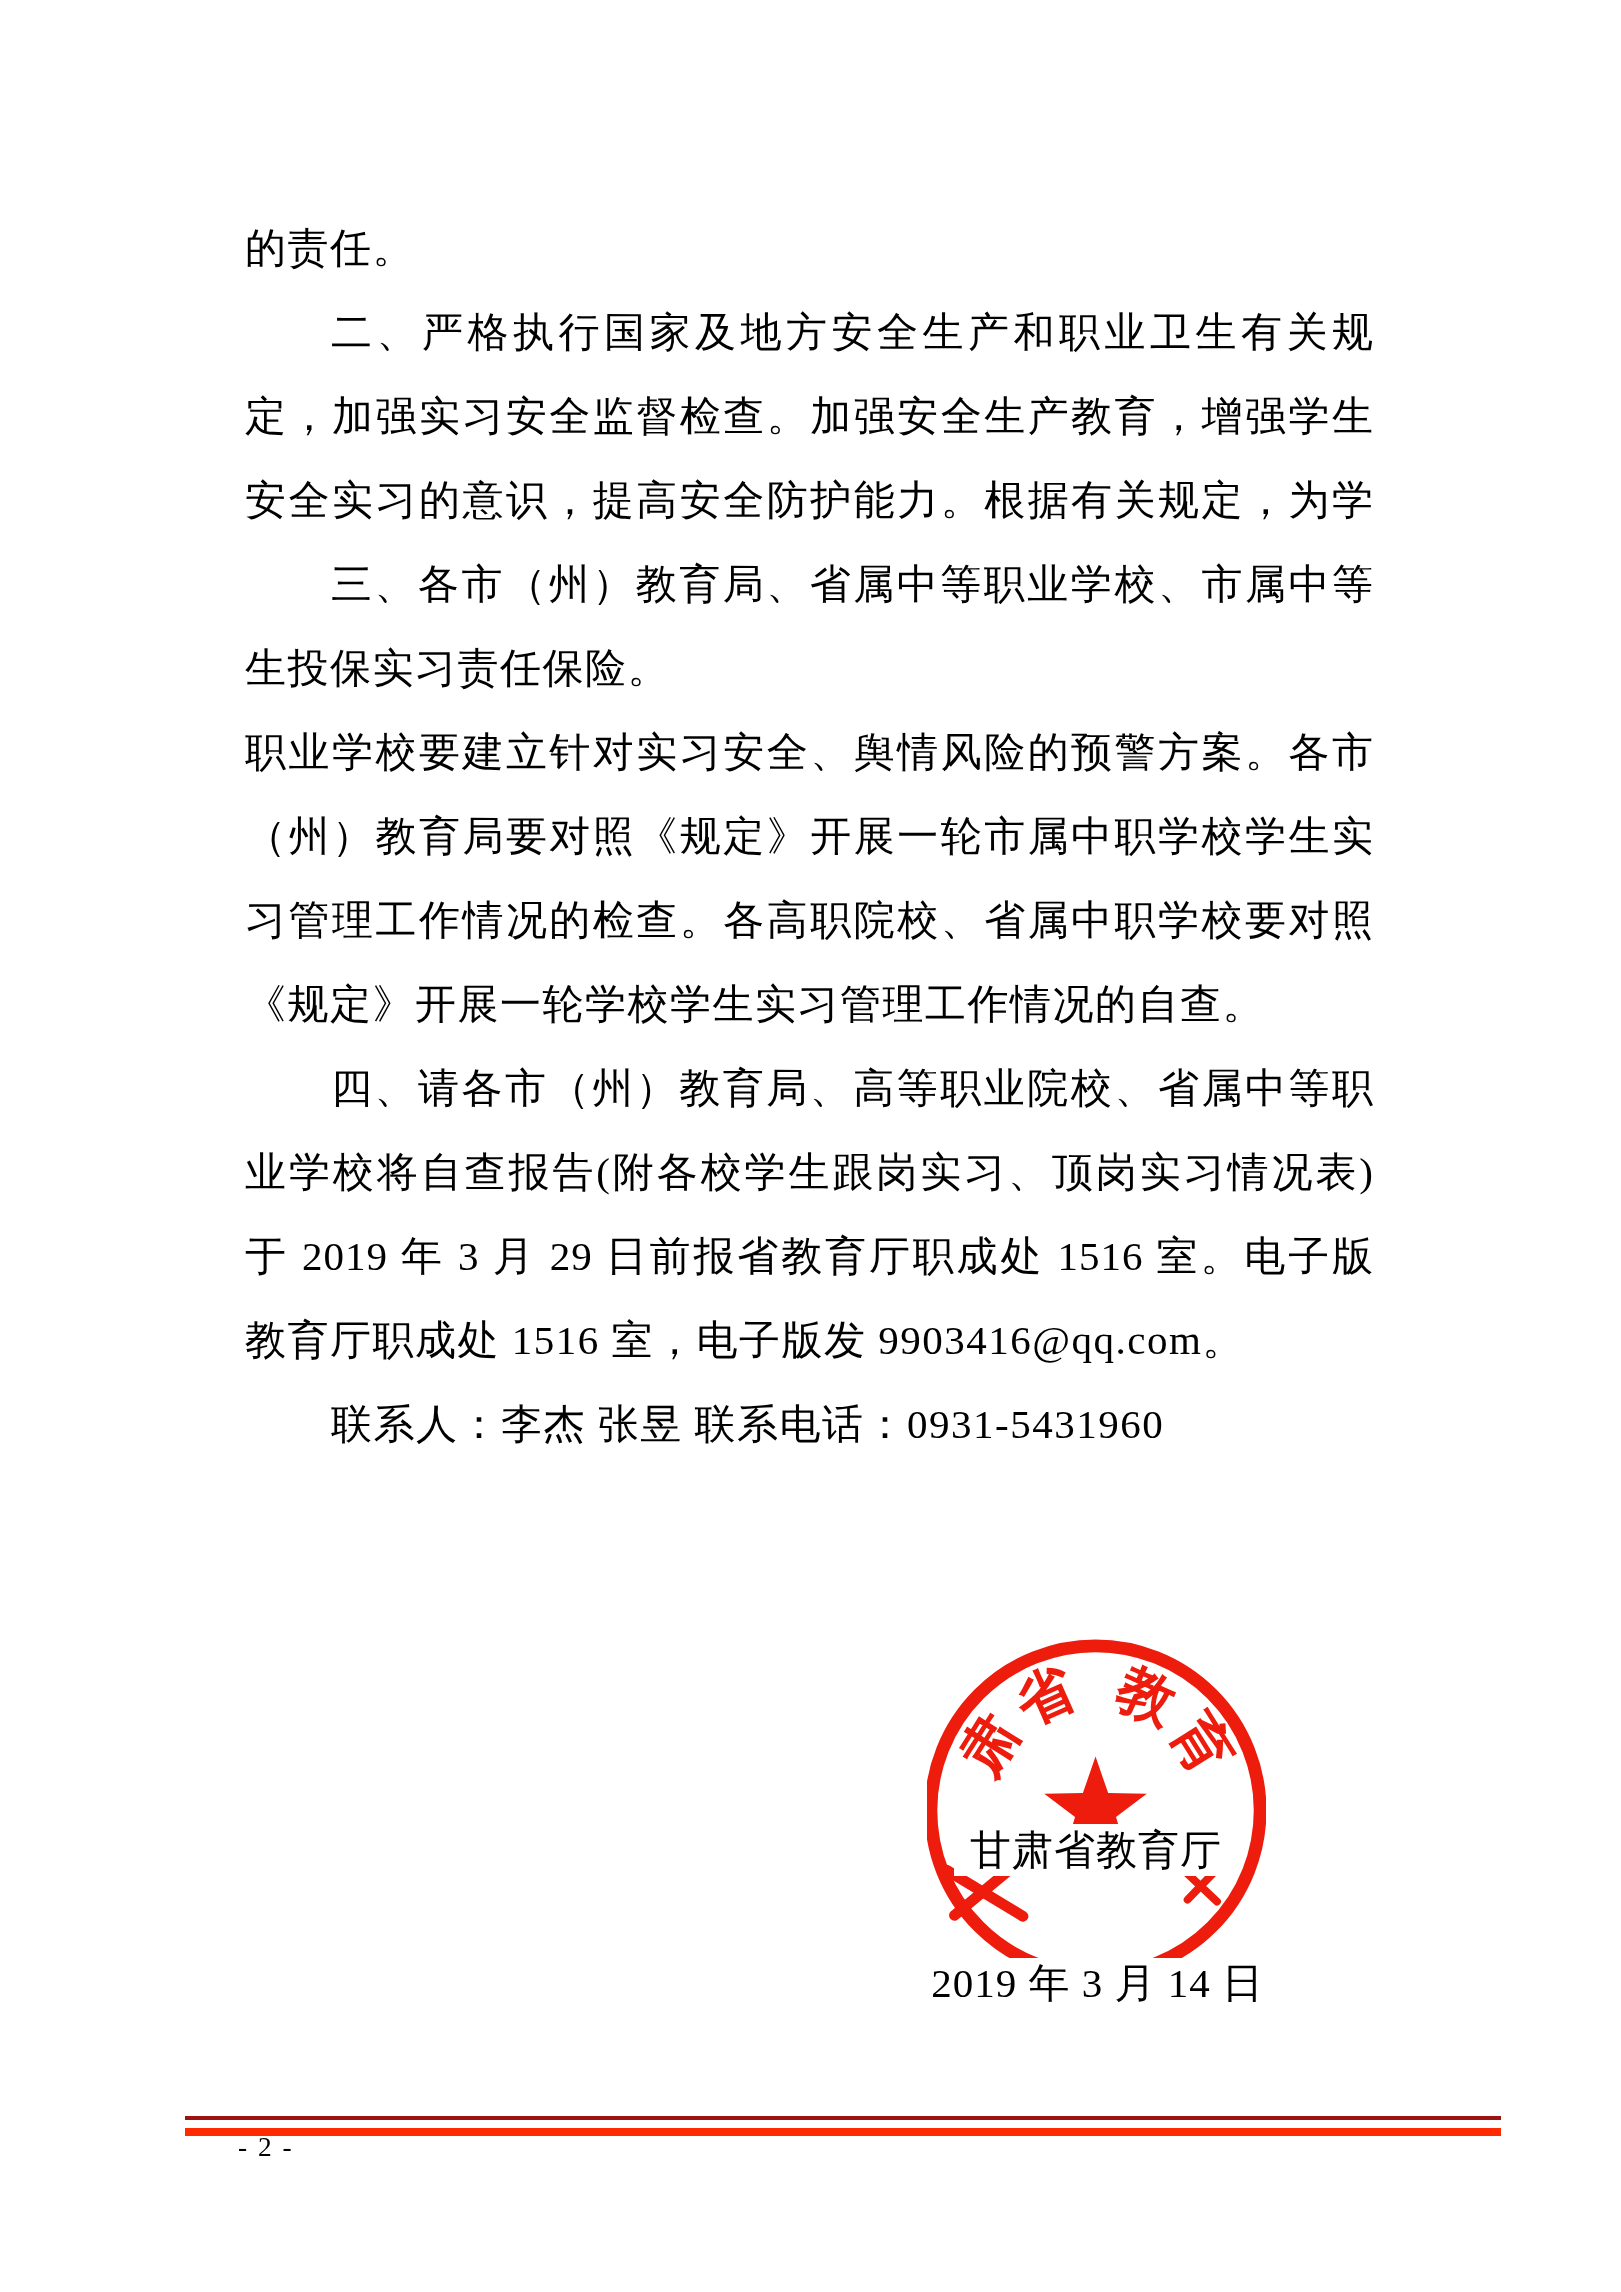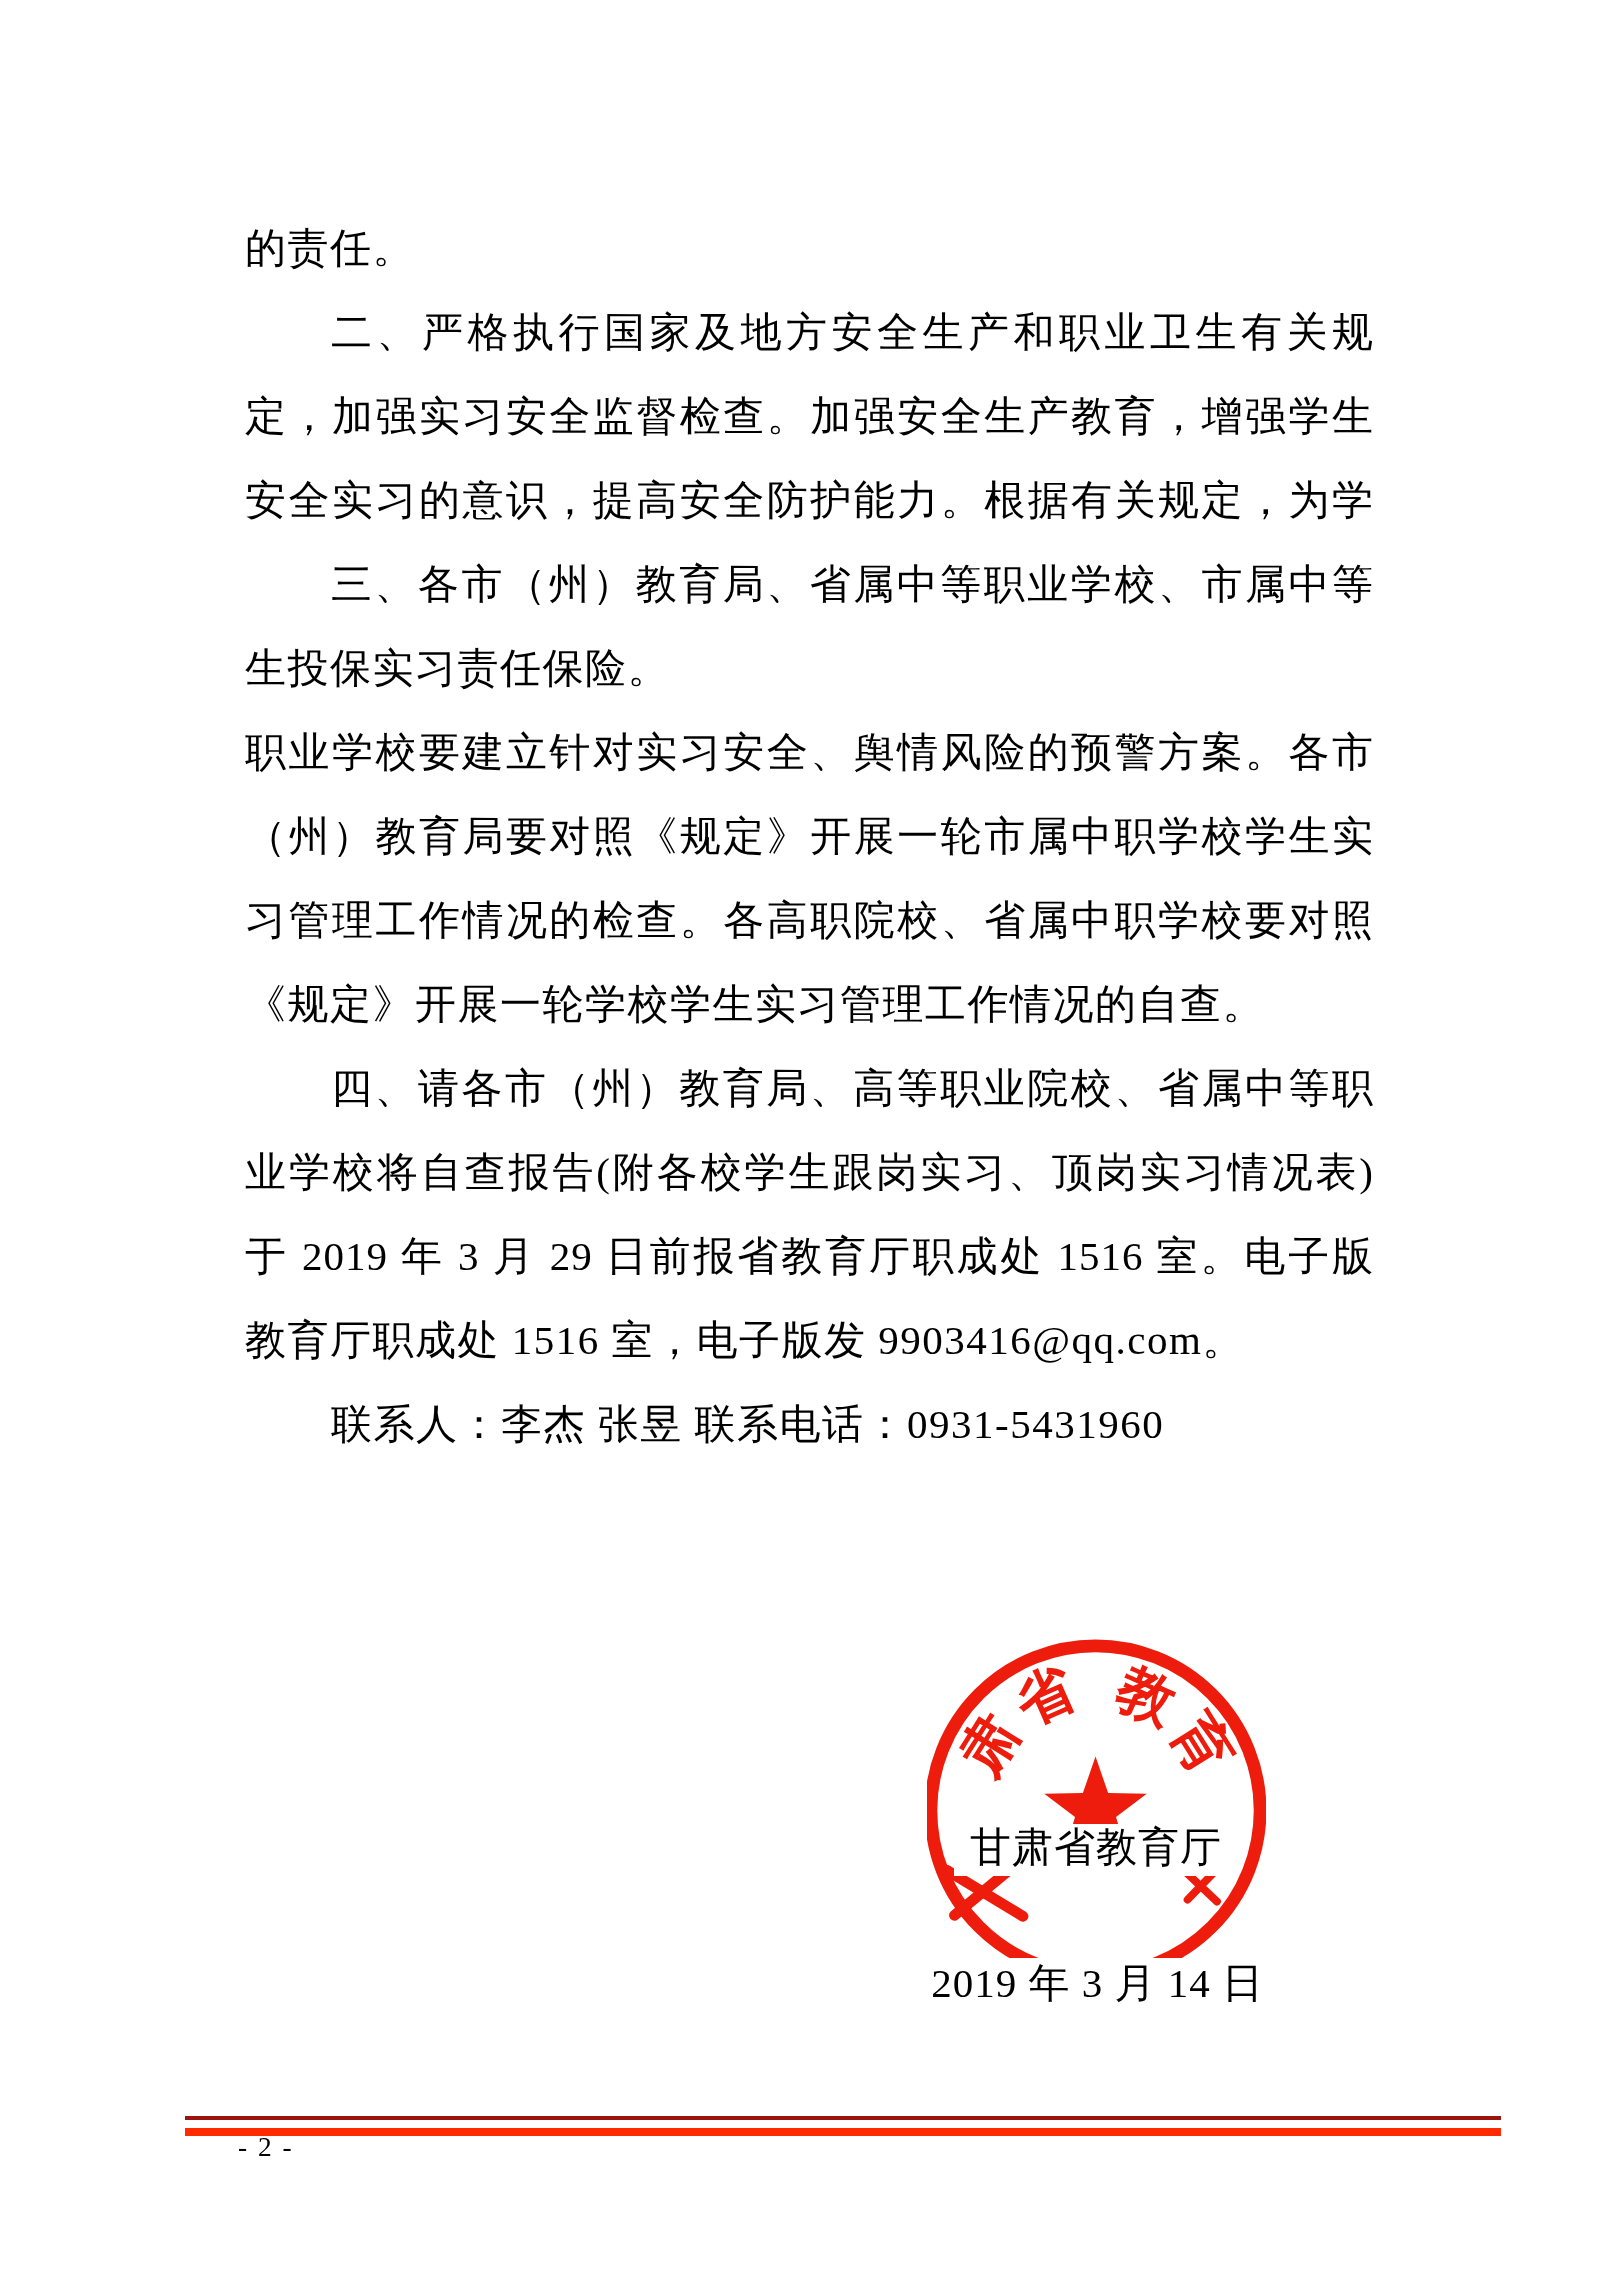--- a/index.html
+++ b/index.html
@@ -52,21 +52,21 @@
     font-weight:bold;
   }
   .seal .frag{stroke:var(--seal-red);stroke-linecap:round;fill:none;}
   .frag-left{stroke-width:11px;}
   .frag-right{stroke-width:8px;}
   .sig-agency{
     position:absolute;
     left:954px;top:1824px;width:284px;height:52px;
     line-height:52px;text-align:center;
     font-size:41px;letter-spacing:1px;
-    background:#ffffff;z-index:2;color:var(--ink);font-family:Liberation Mono, monospace;
+    background:#ffffff;z-index:2;color:var(--ink);
   }
   .sig-date{
     position:absolute;
     left:880px;top:1910px;width:435px;height:51px;
     line-height:51px;text-align:center;
     font-size:41px;letter-spacing:1px;
     background:#ffffff;z-index:2;color:var(--ink);margin-top:48px;
   }
   .footer-rule{position:absolute;left:185px;width:1316px;}
   .footer-rule.thin{top:2116px;height:3.9px;background:var(--rule-dark-red);}

